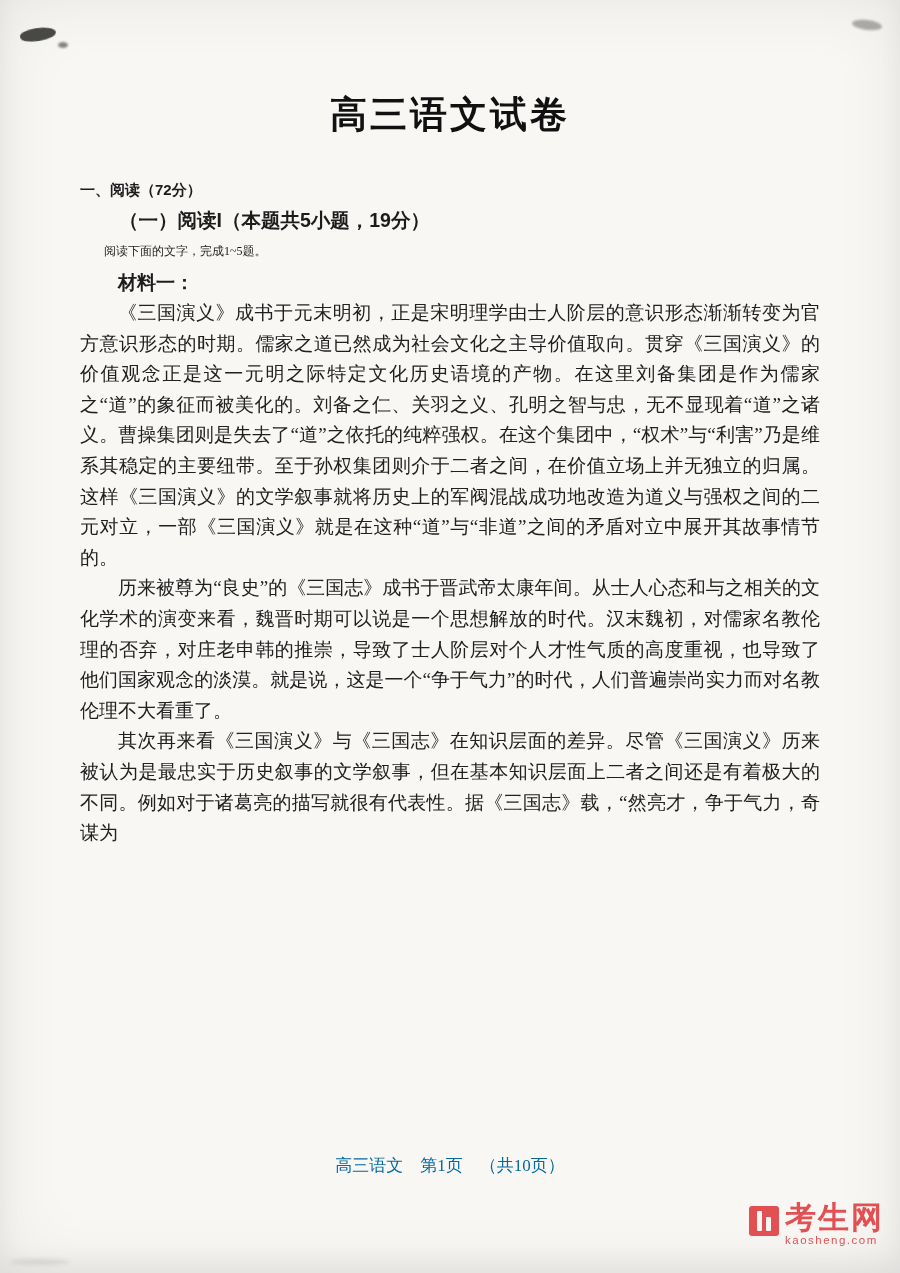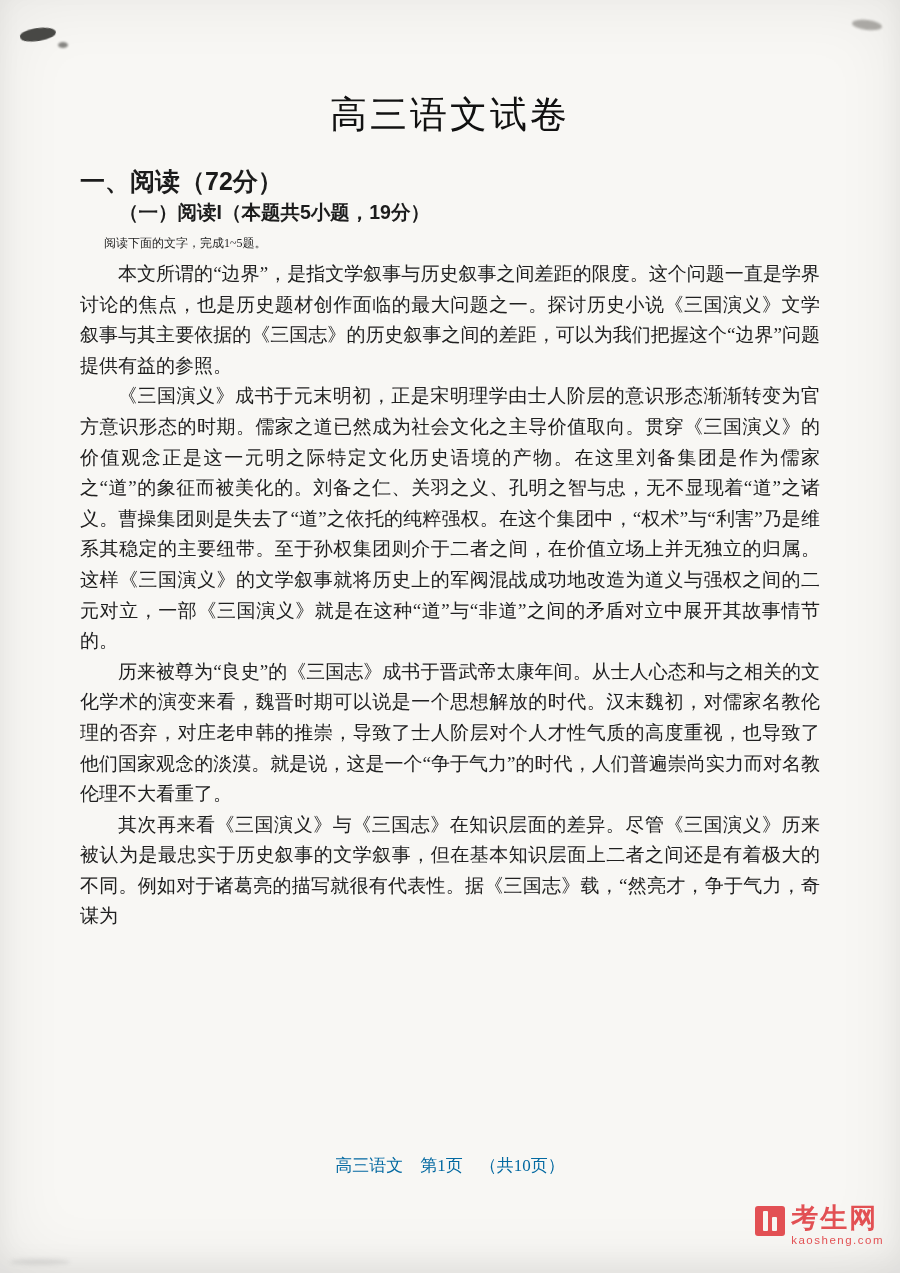--- a/index.html
+++ b/index.html
@@ -18,31 +18,31 @@
     color: #1c1c1c;
     font-family: "Liberation Serif", "DejaVu Serif", serif;
   }
   .content {
     padding: 0 80px;
   }
   .paper-title {
     margin: 92px 0 4px 0;
     text-align: center;
     font-family: "Liberation Sans", "DejaVu Sans", sans-serif;
-    font-weight: 400;
+    font-weight: 700;
     font-size: 37px;
     line-height: 46px;
     letter-spacing: 3px;
     color: #111;
   }
   .h-section {
-    margin-top: 28px;
+    margin-top: 36px;
     font-family: "Liberation Sans", "DejaVu Sans", sans-serif;
     font-weight: 700;
-    font-size: 25px;
+    font-size: 15px;
     line-height: 31px;
   }
   .h-sub {
     font-family: "Liberation Sans", "DejaVu Sans", sans-serif;
     font-weight: 700;
     font-size: 19.5px;
     line-height: 31px;
     text-indent: 2em;
   }
   .instruction {
@@ -98,21 +98,21 @@
     background: #f8f7f4;
     width: 5px;
     border-radius: 1px;
   }
   .wm-logo::before { left: 8px; top: 5px; height: 20px; }
   .wm-logo::after  { left: 17px; top: 11px; height: 14px; }
   .wm-text-block { display: flex; flex-direction: column; align-items: flex-start; }
   .wm-name {
     font-family: "Liberation Sans", "DejaVu Sans", sans-serif;
     font-weight: 700;
-    font-size: 27px;
+    font-size: 31px;
     line-height: 30px;
     letter-spacing: 2px;
   }
   .wm-url {
     font-family: "Liberation Sans", "DejaVu Sans", sans-serif;
     font-size: 11.5px;
     letter-spacing: 1.5px;
     line-height: 14px;
     text-align: right;
   }
@@ -148,23 +148,23 @@
   <div class="artifact art-tl-2"></div>
   <div class="artifact art-tr-1"></div>
   <div class="artifact art-bl-1"></div>
 
   <div class="content">
     <h1 class="paper-title">高三语文试卷</h1>
 
     <div class="h-section">一、阅读（72分）</div>
     <div class="h-sub">（一）阅读I（本题共5小题，19分）</div>
     <div class="instruction">阅读下面的文字，完成1~5题。</div>
+    <div class="material-label">材料一：</div>
 
     <div class="body-text">
-      <p>本文所谓的“边界”，是指文学叙事与历史叙事之间差距的限度。这个问题一直是学界讨论的焦点，也是历史题材创作面临的最大问题之一。探讨历史小说《三国演义》文学叙事与其主要依据的《三国志》的历史叙事之间的差距，可以为我们把握这个“边界”问题提供有益的参照。</p>
       <p>《三国演义》成书于元末明初，正是宋明理学由士人阶层的意识形态渐渐转变为官方意识形态的时期。儒家之道已然成为社会文化之主导价值取向。贯穿《三国演义》的价值观念正是这一元明之际特定文化历史语境的产物。在这里刘备集团是作为儒家之“道”的象征而被美化的。刘备之仁、关羽之义、孔明之智与忠，无不显现着“道”之诸义。曹操集团则是失去了“道”之依托的纯粹强权。在这个集团中，“权术”与“利害”乃是维系其稳定的主要纽带。至于孙权集团则介于二者之间，在价值立场上并无独立的归属。这样《三国演义》的文学叙事就将历史上的军阀混战成功地改造为道义与强权之间的二元对立，一部《三国演义》就是在这种“道”与“非道”之间的矛盾对立中展开其故事情节的。</p>
       <p>历来被尊为“良史”的《三国志》成书于晋武帝太康年间。从士人心态和与之相关的文化学术的演变来看，魏晋时期可以说是一个思想解放的时代。汉末魏初，对儒家名教伦理的否弃，对庄老申韩的推崇，导致了士人阶层对个人才性气质的高度重视，也导致了他们国家观念的淡漠。就是说，这是一个“争于气力”的时代，人们普遍崇尚实力而对名教伦理不大看重了。</p>
       <p>其次再来看《三国演义》与《三国志》在知识层面的差异。尽管《三国演义》历来被认为是最忠实于历史叙事的文学叙事，但在基本知识层面上二者之间还是有着极大的不同。例如对于诸葛亮的描写就很有代表性。据《三国志》载，“然亮才，争于气力，奇谋为</p>
     </div>
   </div>
 
   <div class="page-footer">高三语文　第1页　（共10页）</div>
 
   <div class="watermark" style="color: rgb(224, 58, 62);">
     <span class="wm-logo"></span>

